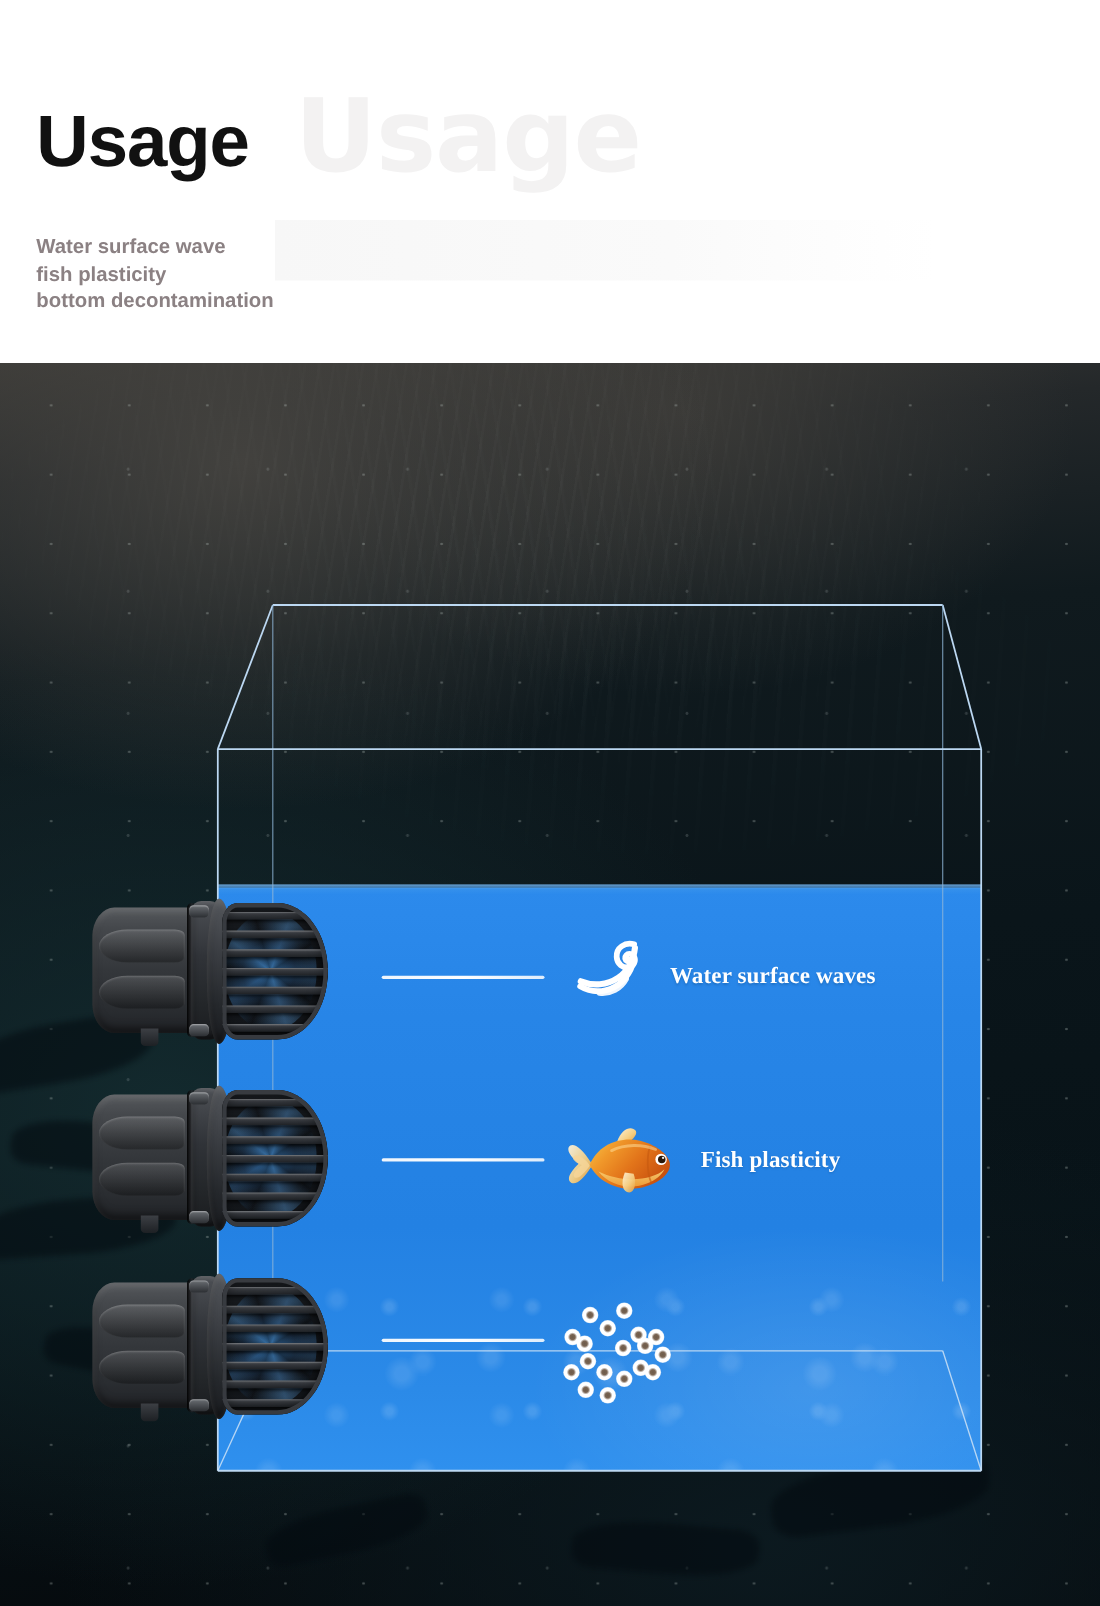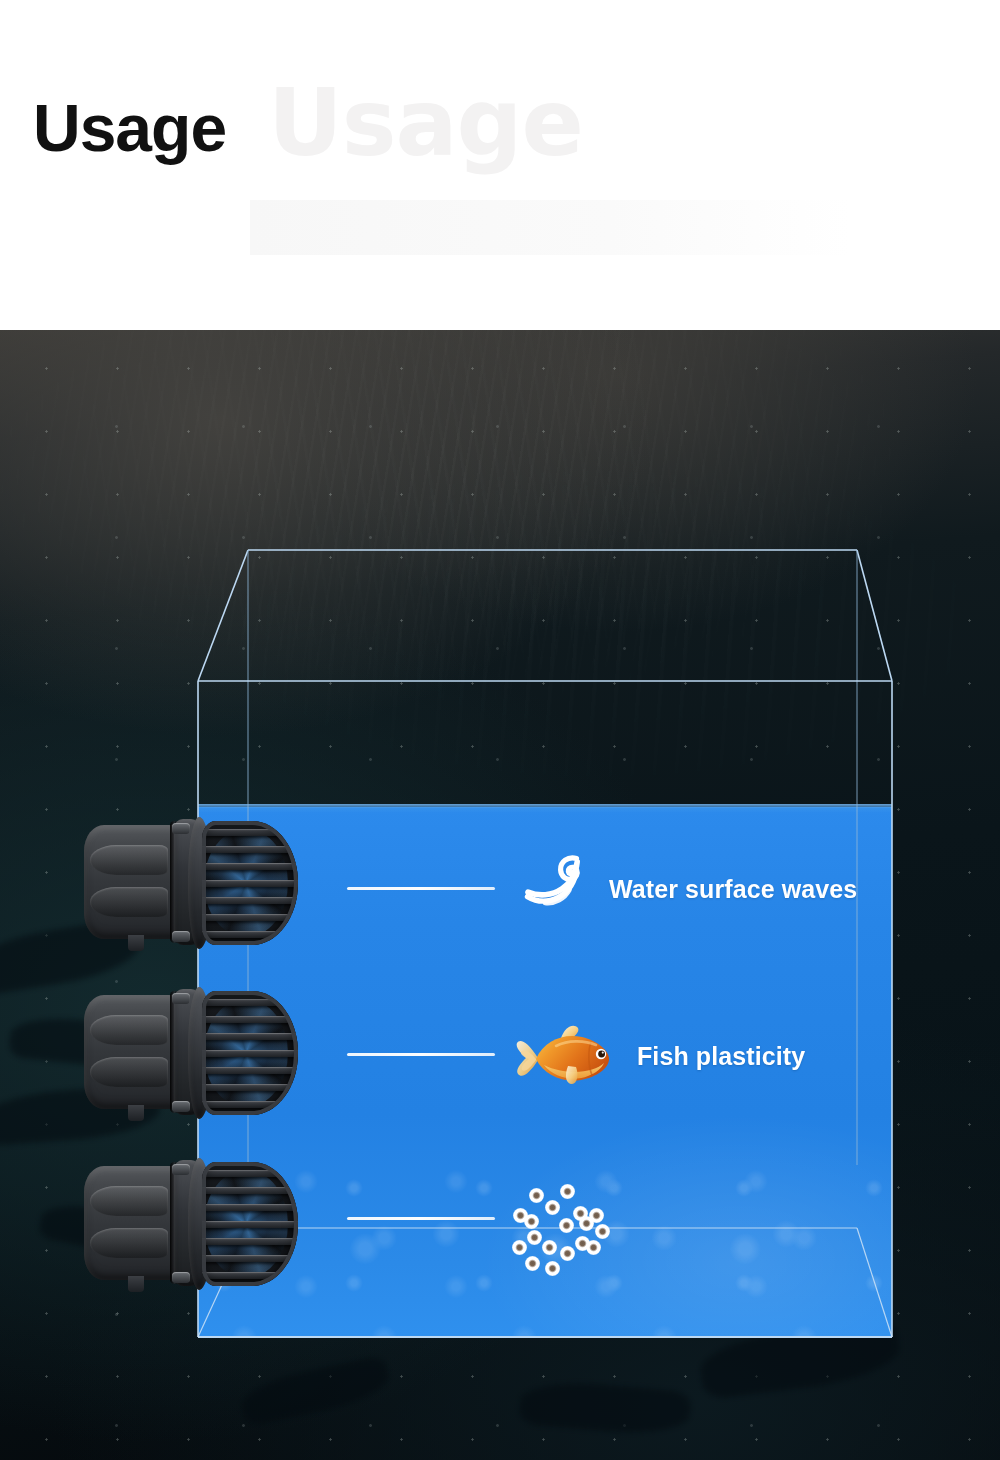--- a/index.html
+++ b/index.html
@@ -183,40 +183,46 @@
     border-radius:4px; box-shadow:inset 0 1px 1px rgba(255,255,255,.35);
   }
 
   
   .leader {
     position:absolute; height:3px; width:148px;
     background:linear-gradient(90deg, rgba(255,255,255,.92), rgba(255,255,255,.99), rgba(255,255,255,.85));
     border-radius:2px;
   }
   .label-text {
-    position:absolute; color:#ffffff; font-weight:700; font-size:25px;
+    position:absolute; color:#ffffff; font-weight:700; font-size:21px;
     line-height:1.16; white-space:pre-line; letter-spacing:.1px;
     text-shadow:0 1px 2px rgba(0,50,100,.25);
+    font-family:Liberation Serif, serif;
   }
   .icon-box { position:absolute; }
 
   
   .particle {
     position:absolute; width:15px; height:15px; border-radius:50%;
     background:
       radial-gradient(circle at 50% 50%, #6d5b4a 0%, #7a6553 22%, #ffffff 40%, #ffffff 62%, rgba(255,255,255,.25) 85%, rgba(255,255,255,0) 100%);
   }
 </style>
 </head>
 <body>
 
 <div id="header">
   <div id="wm-band"></div>
   <div id="watermark">Usage</div>
   <div id="page-title">Usage</div>
+  <div id="subtitle">
+    <div>Water surface wave</div>
+    <div>fish plasticity</div>
+    <div>bottom decontamination</div>
+  </div>
 </div>
 
 <div id="stage">
 
   <div class="bg-layer" id="bg-base"></div>
   <div class="bg-layer" id="bg-ripples"></div>
   <div class="bg-layer" id="bg-ripples2"></div>
   <div class="bg-layer" id="bg-specks"></div>
 
   <div class="silh" style="left:-30px; top:600px; width:170px; height:54px; transform:rotate(-9deg);"></div>

